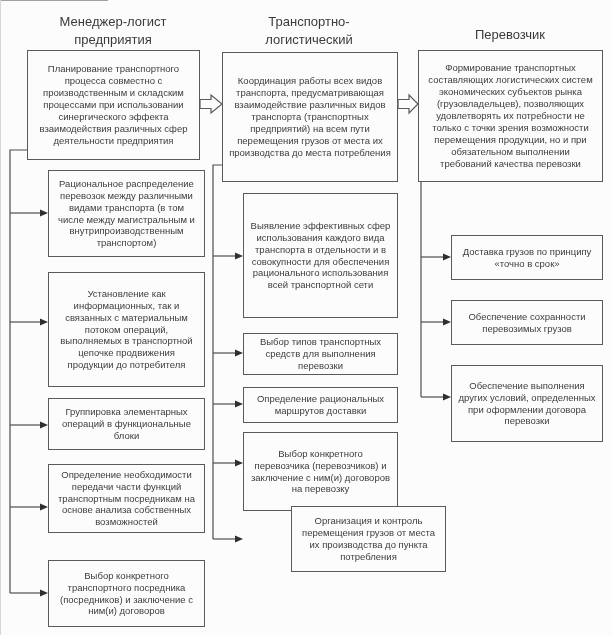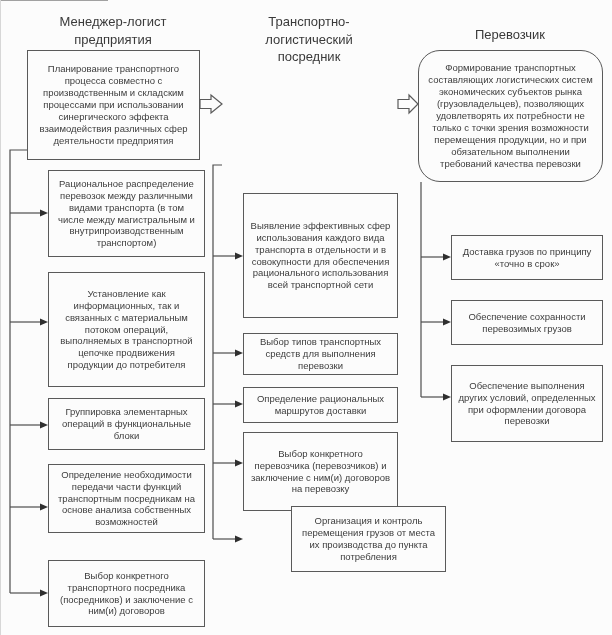--- a/index.html
+++ b/index.html
@@ -43,21 +43,21 @@
   .a5{left:48px;top:464px;width:157px;height:69px;}
   .a6{left:48px;top:560px;width:157px;height:67px;}
   
   .b1{left:222px;top:52px;width:176px;height:130px;}
   .b2{left:243px;top:193px;width:155px;height:125px;}
   .b3{left:243px;top:333px;width:155px;height:42px;}
   .b4{left:243px;top:387px;width:155px;height:36px;}
   .b5{left:243px;top:432px;width:155px;height:79px;}
   .b6{left:243px;top:506px;width:155px;height:66px;margin-left:48px;}
   
-  .c1{left:418px;top:50px;width:185px;height:132px;border-radius:22px;}
+  .c1{left:418px;top:50px;width:185px;height:132px;}
   .c2{left:451px;top:235px;width:152px;height:45px;}
   .c3{left:451px;top:300px;width:152px;height:45px;}
   .c4{left:451px;top:365px;width:152px;height:77px;}
 
   .h1{left:53px;top:13px;width:120px;}
   .h2{left:244px;top:13px;width:130px;}
   .h3{left:450px;top:26px;width:120px;}
 
   svg.connectors{
     position:absolute;left:0;top:0;width:612px;height:635px;
@@ -89,20 +89,21 @@
   <div class="col-header h2">Транспортно-логистический посредник</div>
   <div class="col-header h3">Перевозчик</div>
 
   <div class="box a1">Планирование транспортного процесса совместно с производственным и складским процессами при использовании синергического эффекта взаимодействия различных сфер деятельности предприятия</div>
   <div class="box a2">Рациональное распределение перевозок между различными видами транспорта (в том числе между магистральным и внутрипроизводственным транспортом)</div>
   <div class="box a3">Установление как информационных, так и связанных с материальным потоком операций, выполняемых в транспортной цепочке продвижения продукции до потребителя</div>
   <div class="box a4">Группировка элементарных операций в функциональные блоки</div>
   <div class="box a5">Определение необходимости передачи части функций транспортным посредникам на основе анализа собственных возможностей</div>
   <div class="box a6">Выбор конкретного транспортного посредника (посредников) и заключение с ним(и) договоров</div>
 
+  <div class="box b1">Координация работы всех видов транспорта, предусматривающая взаимодействие различных видов транспорта (транспортных предприятий) на всем пути перемещения грузов от места их производства до места потребления</div>
   <div class="box b2">Выявление эффективных сфер использования каждого вида транспорта в отдельности и в совокупности для обеспечения рационального использования всей транспортной сети</div>
   <div class="box b3">Выбор типов транспортных средств для выполнения перевозки</div>
   <div class="box b4">Определение рациональных маршрутов доставки</div>
   <div class="box b5">Выбор конкретного перевозчика (перевозчиков) и заключение с ним(и) договоров на перевозку</div>
   <div class="box b6">Организация и контроль перемещения грузов от места их производства до пункта потребления</div>
 
   <div class="box c1">Формирование транспортных составляющих логистических систем экономических субъектов рынка (грузовладельцев), позволяющих удовлетворять их потребности не только с точки зрения возможности перемещения продукции, но и при обязательном выполнении требований качества перевозки</div>
   <div class="box c2">Доставка грузов по принципу «точно в срок»</div>
   <div class="box c3">Обеспечение сохранности перевозимых грузов</div>
   <div class="box c4">Обеспечение выполнения других условий, определенных при оформлении договора перевозки</div>

